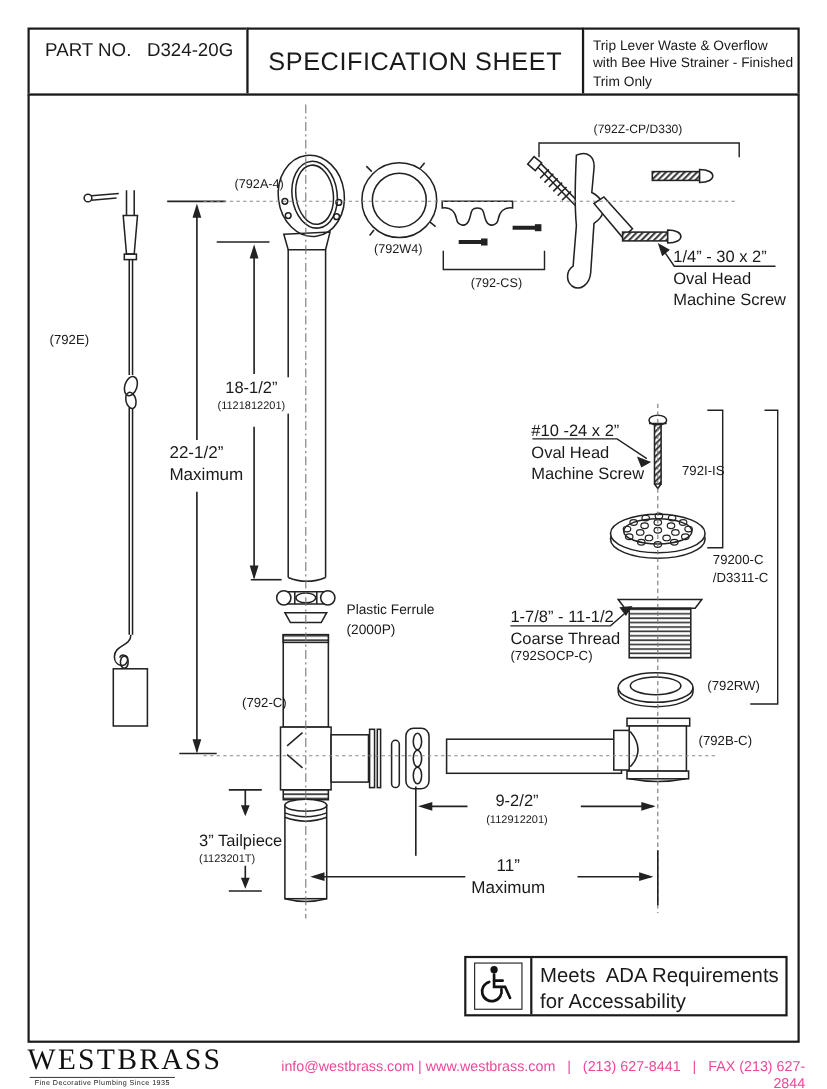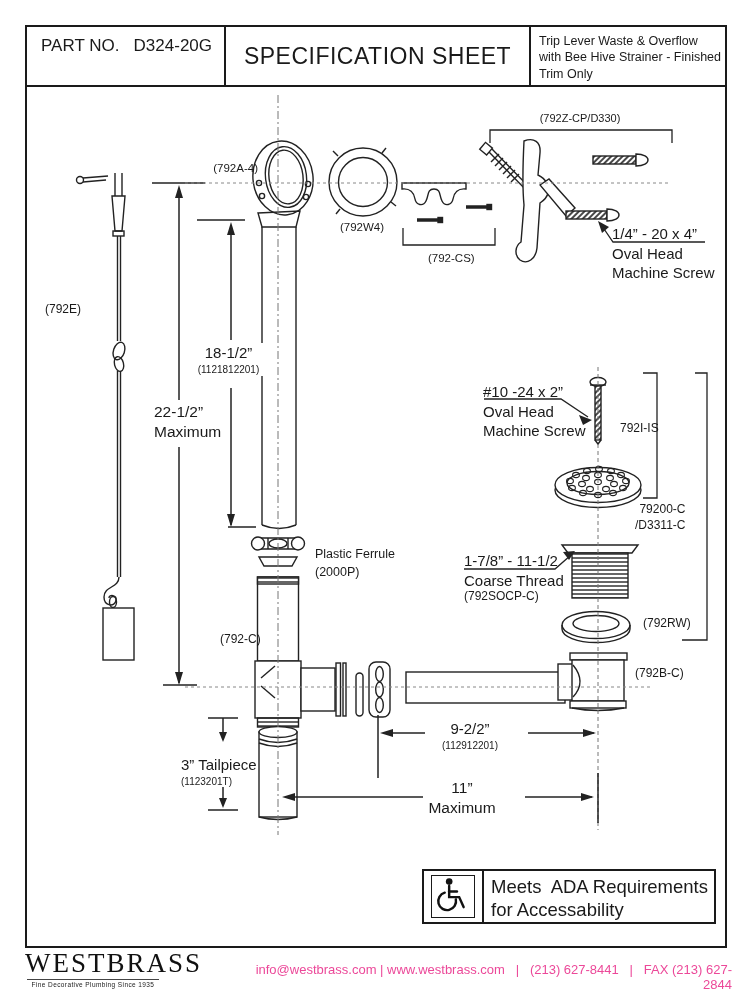--- a/index.html
+++ b/index.html
@@ -277,38 +277,38 @@
         <polygon points="569,712 556,708 556,716" fill="#222" stroke="none"></polygon>
         <line x1="573" y1="688" x2="573" y2="738"></line>
       </g>
     </g>
   </svg>
 
   <div class="lbl-sm rt" style="left:188px;top:162px;width:70px;">(792A-4)</div>
   <div class="lbl-sm" style="left:340px;top:221px;">(792W4)</div>
   <div class="lbl-sm" style="left:428px;top:252px;">(792-CS)</div>
   <div class="lbl-sm ctr" style="left:500px;top:112px;width:160px;font-size:11px;">(792Z-CP/D330)</div>
-  <div class="lbl pre" style="left:612px;top:224px;">1/4” - 20 x 4”
+  <div class="lbl pre" style="left:612px;top:224px;">1/4” - 30 x 2”
 Oval Head
 Machine Screw</div>
 
   <div class="lbl-sm" style="left:45px;top:302px;font-size:12px;">(792E)</div>
 
   <div class="lbl ctr" style="left:186px;top:343px;width:85px;background:#fff;">
     <div>18-1/2”</div>
     <div style="font-size:10px;">(1121812201)</div>
   </div>
   <div class="lbl pre" style="left:154px;top:402px;font-size:15.5px;background:#fff;">22-1/2”
 Maximum</div>
 
   <div class="lbl pre" style="left:483px;top:382px;">#10 -24 x 2”
 Oval Head
 Machine Screw</div>
   <div class="lbl-sm" style="left:620px;top:421px;font-size:12px;">792I-IS</div>
-  <div class="lbl-sm pre" style="left:635px;top:502px;font-size:12px;line-height:1.3;text-align:right;">79200-C
+  <div class="lbl-sm pre" style="left:648px;top:502px;font-size:12px;line-height:1.3;">79200-C
 /D3311-C</div>
 
   <div class="lbl pre" style="left:464px;top:551px;">1-7/8” - 11-1/2
 Coarse Thread</div>
   <div class="lbl-sm" style="left:464px;top:589px;font-size:12px;">(792SOCP-C)</div>
 
   <div class="lbl-sm" style="left:643px;top:616px;font-size:12px;">(792RW)</div>
   <div class="lbl-sm" style="left:635px;top:666px;font-size:12px;">(792B-C)</div>
   <div class="lbl-sm" style="left:220px;top:632px;font-size:12px;">(792-C)</div>
   <div class="lbl-sm pre" style="left:315px;top:546px;font-size:12.5px;line-height:1.4;">Plastic Ferrule

